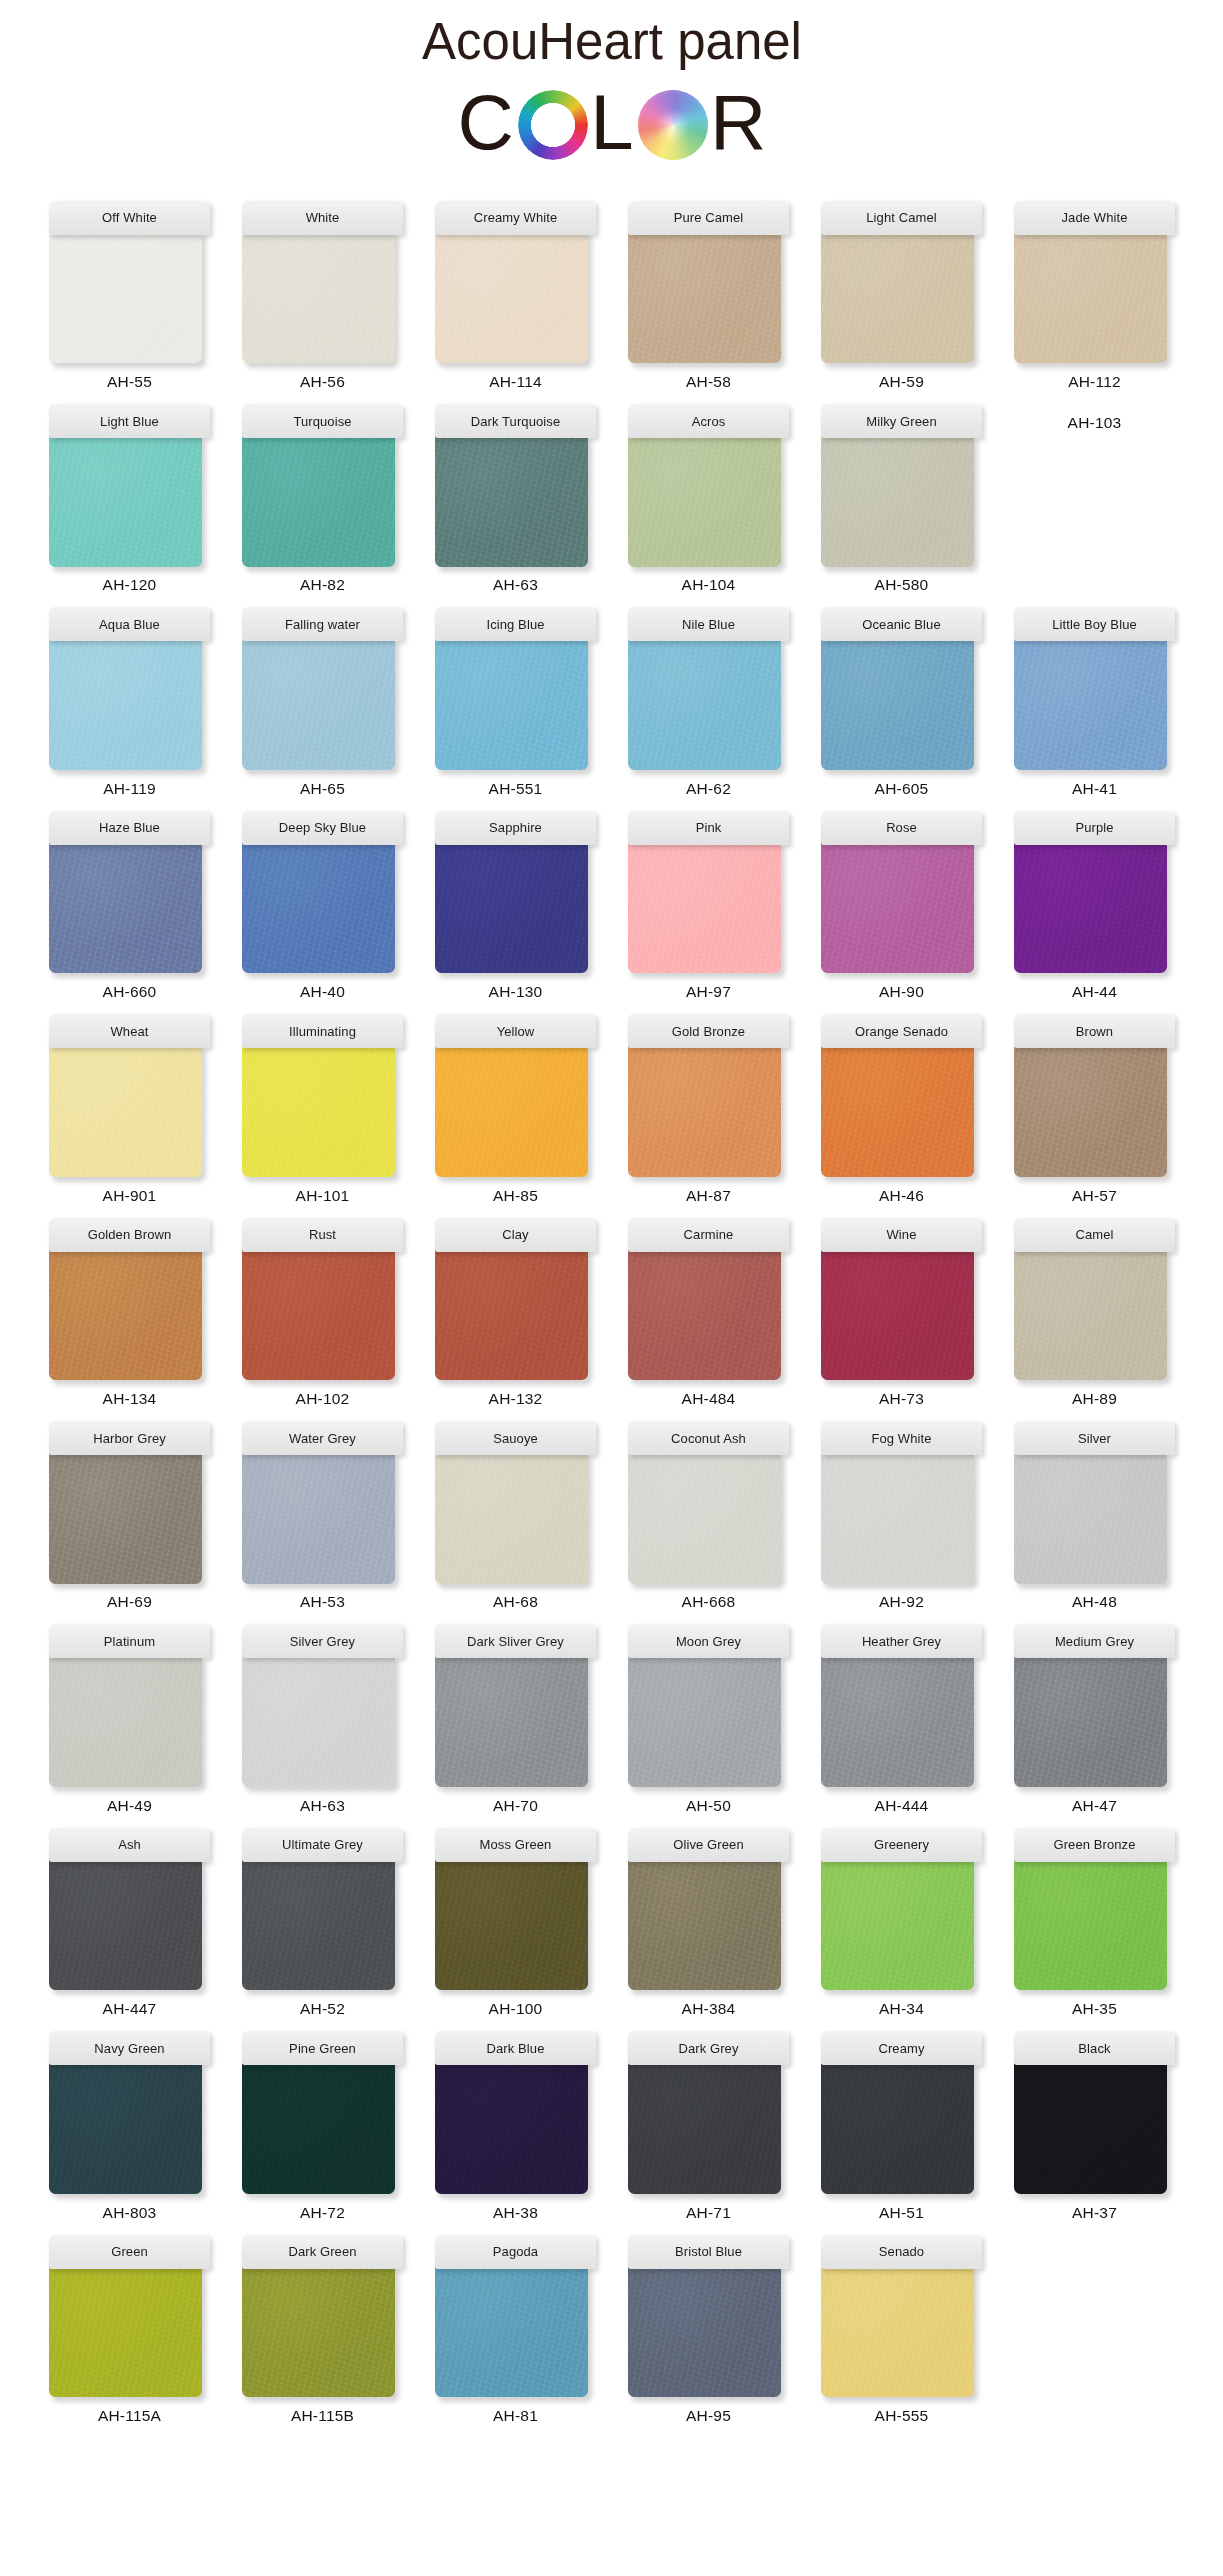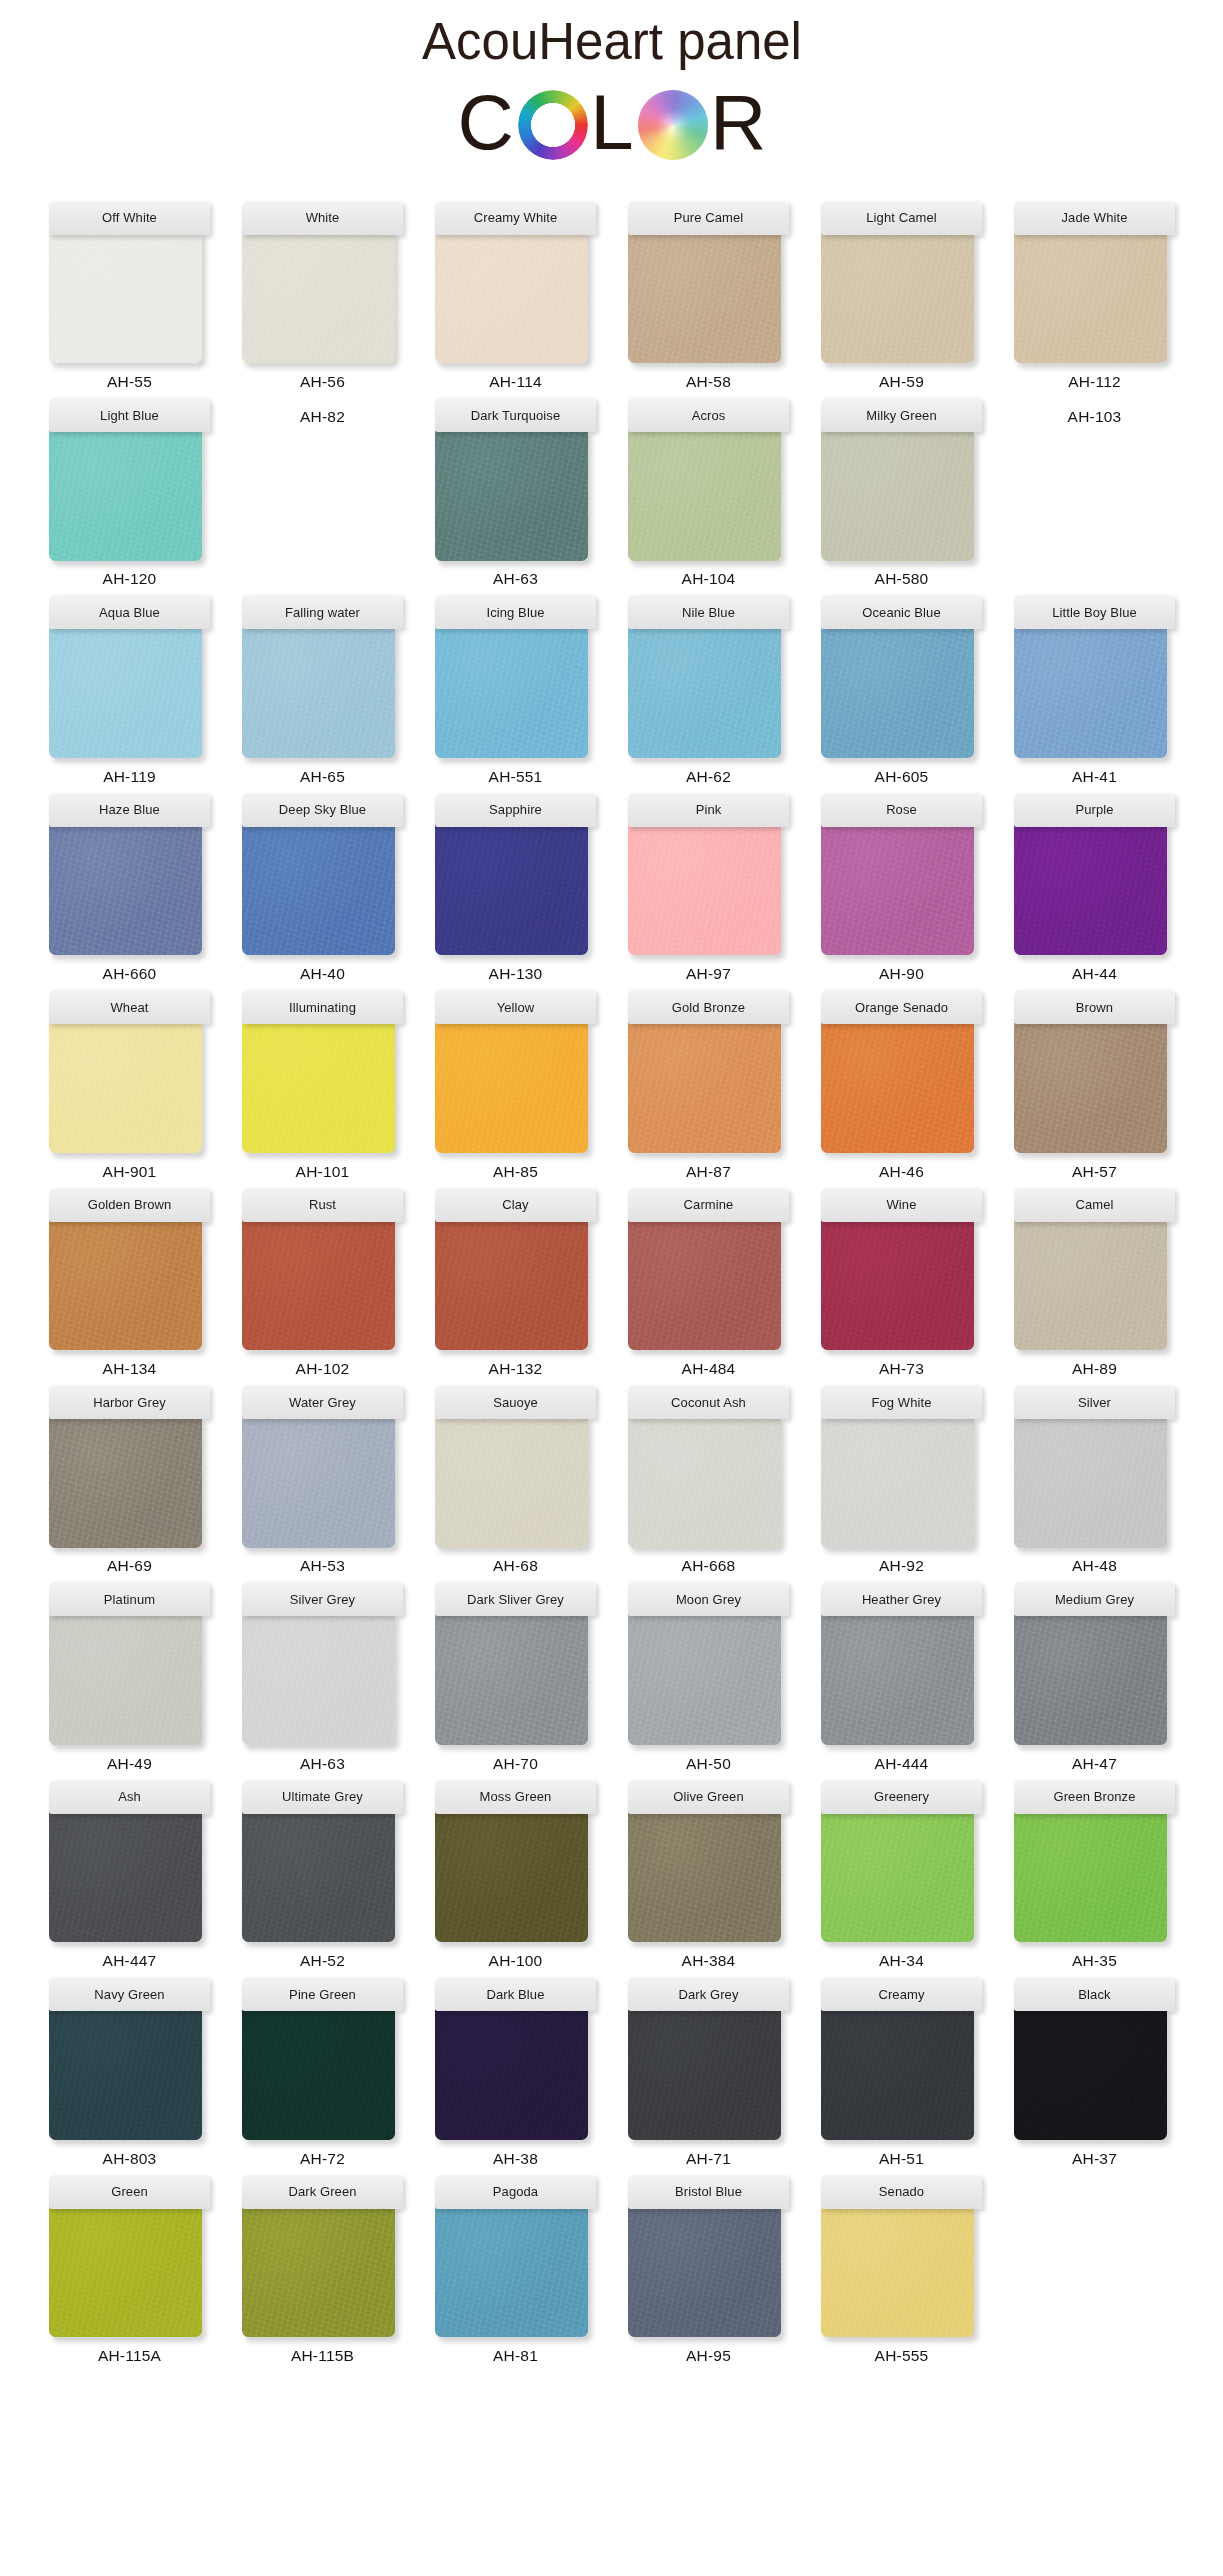--- a/index.html
+++ b/index.html
@@ -78,21 +78,21 @@
     border-radius: 50%;
     background: radial-gradient(circle at 50% 52%, rgba(255,255,255,0.85) 0%, rgba(255,255,255,0.30) 34%, rgba(255,255,255,0) 62%);
   }
 
   
   .grid {
     margin: 36px 0 0 0;
     padding: 0 46px 33px 46px;
     display: flex;
     flex-direction: column;
-    gap: 7px;
+    gap: 13px;
   }
   .row {
     display: grid;
     grid-template-columns: repeat(6, 1fr);
     column-gap: 26px;
     align-items: start;
   }
   .swatch-card {
     display: flex;
     flex-direction: column;
@@ -245,20 +245,28 @@
             <div class="label-tab">
               <span class="label-text">Light Blue</span>
             </div>
             <div class="swatch" style="background: rgb(116, 203, 192);">
               <div class="grain"></div>
             </div>
           </div>
           <div class="code">AH-120</div>
         </div>
         <div class="swatch-card">
+          <div class="card-body">
+            <div class="label-tab">
+              <span class="label-text">Turquoise</span>
+            </div>
+            <div class="swatch" style="background: rgb(84, 173, 159);">
+              <div class="grain"></div>
+            </div>
+          </div>
           <div class="code">AH-82</div>
         </div>
         <div class="swatch-card">
           <div class="card-body">
             <div class="label-tab">
               <span class="label-text">Dark Turquoise</span>
             </div>
             <div class="swatch" style="background: rgb(92, 125, 122);">
               <div class="grain"></div>
             </div>

